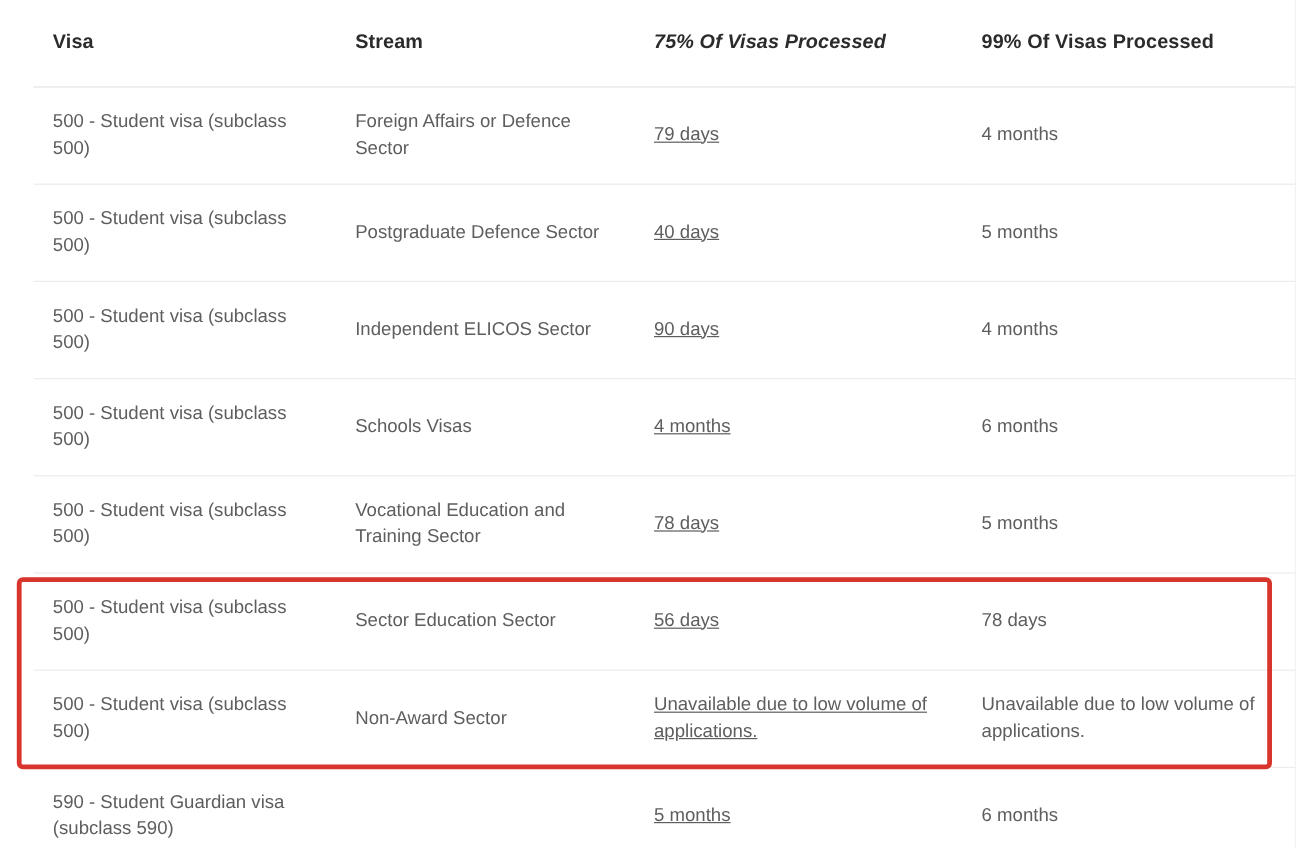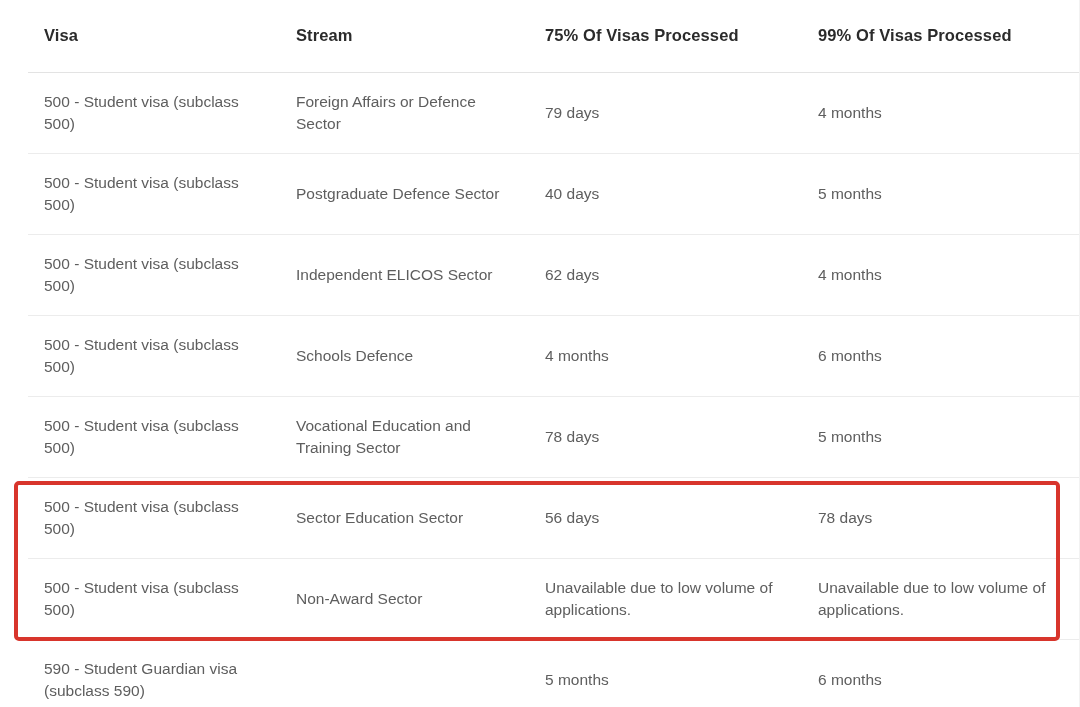--- a/index.html
+++ b/index.html
@@ -49,35 +49,35 @@
     font-size: 16.5px;
     font-weight: bold;
     color: #2b2b2b;
     padding: 0 14px 0 0;
     height: 72px;
     border-bottom: 1px solid #e3e3e3;
     letter-spacing: 0.1px;
   }
   thead th.first { padding-left: 16px; margin-top: 16px; }
   thead th.stream-h { padding-left: 6px; }
-  thead th.p75-h { padding-left: 10px; }
+  thead th.p75-h { padding-left: 10px; font-style: italic; }
   thead th.p90-h { padding-left: 10px; }
 
   tbody td {
     vertical-align: middle;
     font-size: 15.5px;
     line-height: 1.42;
     color: #5e5e5e;
     padding: 0 14px 0 0;
     height: 81px;
     border-bottom: 1px solid #ececec;
   }
   tbody td.first { padding-left: 16px; padding-right: 30px; }
   tbody td.stream { padding-left: 6px; padding-right: 26px; }
-  tbody td.p75 { padding-left: 10px; padding-right: 26px; }
+  tbody td.p75 { padding-left: 10px; padding-right: 26px; text-decoration: underline; }
   tbody td.p90 { padding-left: 10px; padding-right: 20px; }
   tbody tr:last-child td { border-bottom: none; }
 
   .right-rule {
     position: absolute;
     right: 0;
     top: 0;
     width: 1px;
     height: 707px;
     background: #f2f2f2;
@@ -125,26 +125,26 @@
         </tr>
         <tr>
           <td class="first">500 - Student visa (subclass 500)</td>
           <td class="stream">Postgraduate Defence Sector</td>
           <td class="p75">40 days</td>
           <td class="p90">5 months</td>
         </tr>
         <tr>
           <td class="first">500 - Student visa (subclass 500)</td>
           <td class="stream">Independent ELICOS Sector</td>
-          <td class="p75">62 days</td>
+          <td class="p75">90 days</td>
           <td class="p90">4 months</td>
         </tr>
         <tr>
           <td class="first">500 - Student visa (subclass 500)</td>
-          <td class="stream">Schools Defence</td>
+          <td class="stream">Schools Visas</td>
           <td class="p75">4 months</td>
           <td class="p90">6 months</td>
         </tr>
         <tr>
           <td class="first">500 - Student visa (subclass 500)</td>
           <td class="stream">Vocational Education and Training Sector</td>
           <td class="p75">78 days</td>
           <td class="p90">5 months</td>
         </tr>
         <tr>

